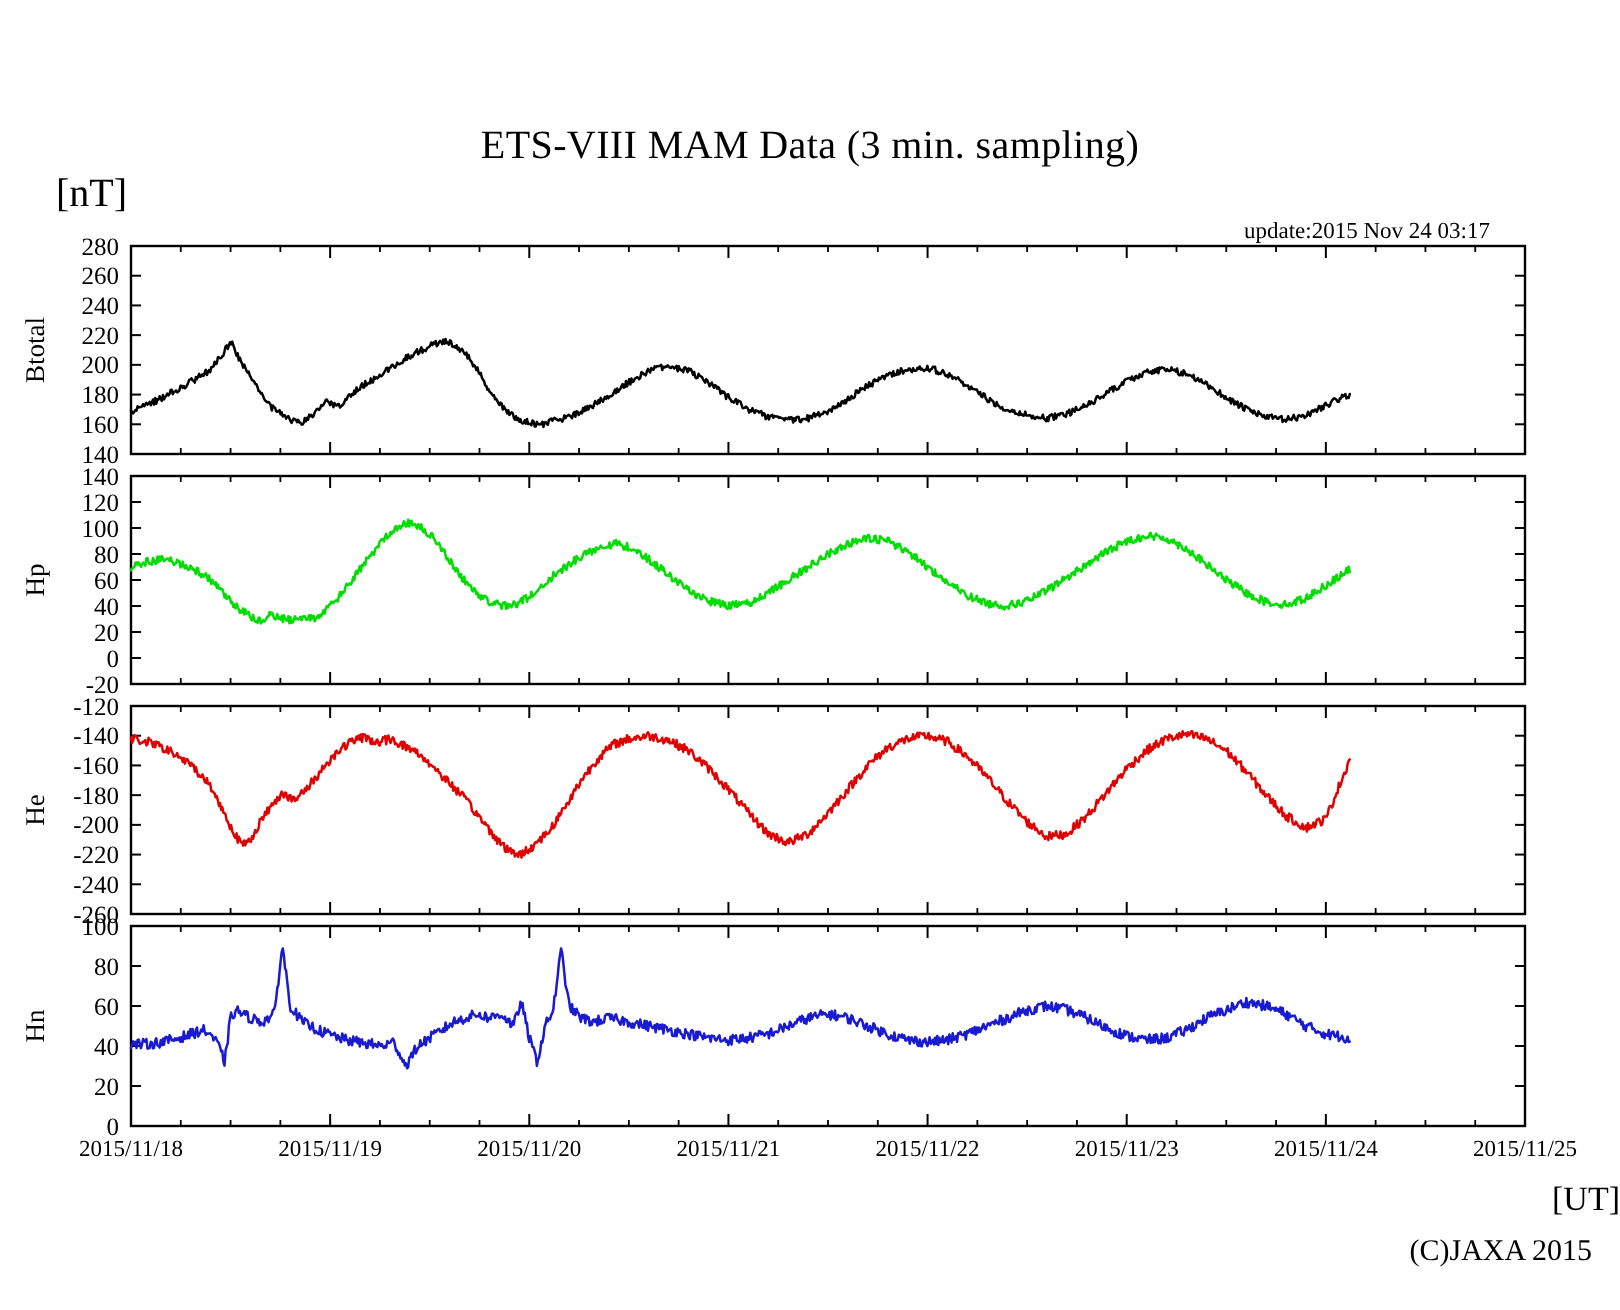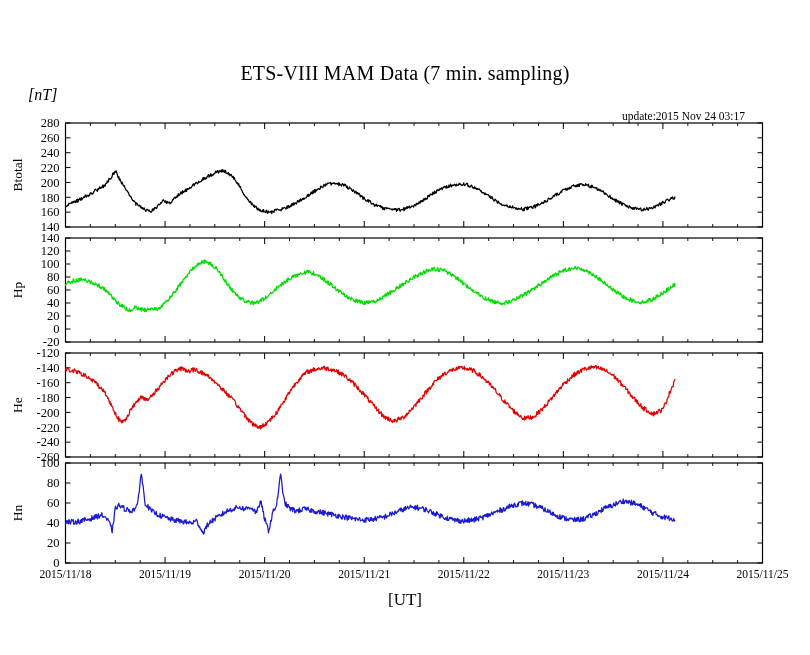--- a/index.html
+++ b/index.html
@@ -7,33 +7,33 @@
     width:810px;height:655px;position:relative;overflow:hidden;
     font-family:"Liberation Serif","DejaVu Serif",serif;
     color:#000000;
   }
   #figure{position:absolute;left:0;top:0;width:810px;height:655px;}
   .txt{position:absolute;white-space:nowrap;}
   #title{
     left:0;top:62px;width:810px;text-align:center;
     font-size:20px;letter-spacing:.2px;
   }
-  #unit-label{left:28px;top:86px;font-size:16px;font-style:italic;}
+  #unit-label{left:28px;top:86px;font-size:20px;}
   #update-label{left:622px;top:110px;font-size:11.5px;}
-  #xaxis-label{left:0;top:590px;width:810px;text-align:center;font-size:17px;}
+  #xaxis-label{left:0;top:590px;width:810px;text-align:right;font-size:17px;}
   #credit{left:0;top:618px;width:810px;text-align:right;padding-right:14px;
           box-sizing:border-box;font-size:15px;}
   svg{position:absolute;left:0;top:0;}
 </style>
 </head>
 <body>
 
 <div id="figure">
 
-  <div class="txt" id="title">ETS-VIII MAM Data (7 min. sampling)</div>
+  <div class="txt" id="title">ETS-VIII MAM Data (3 min. sampling)</div>
 
   <div class="txt" id="unit-label">[nT]</div>
 
   <div class="txt" id="update-label">update:2015 Nov 24 03:17</div>
 
   <svg id="plot-svg" width="810" height="655">
       <g>
         <rect x="65.5" y="123" width="697" height="104" fill="none" stroke="#000" stroke-width="1.2"></rect>
         <line x1="65.5" y1="123" x2="70.5" y2="123" stroke="#000" stroke-width="1"></line>
         <line x1="762.5" y1="123" x2="757.5" y2="123" stroke="#000" stroke-width="1"></line>
@@ -383,14 +383,15 @@
       <text x="264.6428571428571" y="578" text-anchor="middle" font-family="&quot;Liberation Serif&quot;,&quot;DejaVu Serif&quot;,serif" font-size="11.5" fill="#000">2015/11/20</text>
       <text x="364.2142857142857" y="578" text-anchor="middle" font-family="&quot;Liberation Serif&quot;,&quot;DejaVu Serif&quot;,serif" font-size="11.5" fill="#000">2015/11/21</text>
       <text x="463.7857142857143" y="578" text-anchor="middle" font-family="&quot;Liberation Serif&quot;,&quot;DejaVu Serif&quot;,serif" font-size="11.5" fill="#000">2015/11/22</text>
       <text x="563.3571428571429" y="578" text-anchor="middle" font-family="&quot;Liberation Serif&quot;,&quot;DejaVu Serif&quot;,serif" font-size="11.5" fill="#000">2015/11/23</text>
       <text x="662.9285714285714" y="578" text-anchor="middle" font-family="&quot;Liberation Serif&quot;,&quot;DejaVu Serif&quot;,serif" font-size="11.5" fill="#000">2015/11/24</text>
       <text x="762.5" y="578" text-anchor="middle" font-family="&quot;Liberation Serif&quot;,&quot;DejaVu Serif&quot;,serif" font-size="11.5" fill="#000">2015/11/25</text>
     </svg>
 
   <div class="txt" id="xaxis-label">[UT]</div>
 
+  <div class="txt" id="credit">(C)JAXA 2015</div>
 
 </div>
 
 </body></html>

